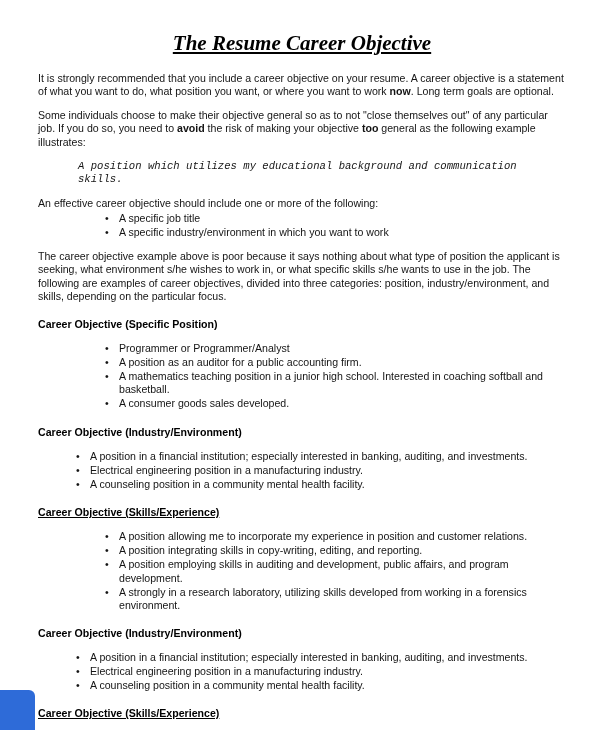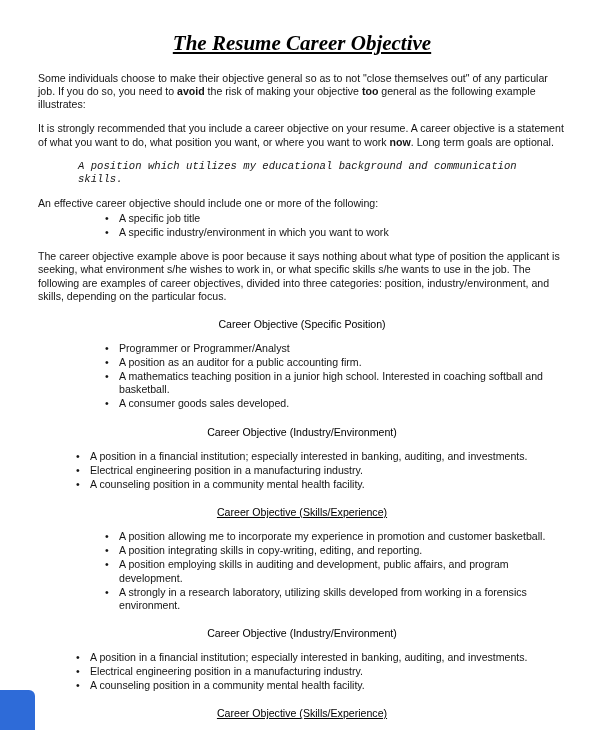--- a/index.html
+++ b/index.html
@@ -54,45 +54,44 @@
   ul.blist li::before {
     content: "\2022";
     position: absolute;
     left: 0;
     top: 0;
   }
   ul.deep li   { margin-left: 67px; }
   ul.shallow li{ margin-left: 38px; }
   h2.sec-heading {
     font-size: 10.6px;
-    font-weight: normal;
+    font-weight: bold;
     margin: 15px 0 11px 0;
     color: #000000;
-    text-align: center;
   }
   h2.sec-heading.u { text-decoration: underline; }
   .corner-watermark {
     position: absolute;
     left: 0;
     bottom: 0;
     width: 35px;
     height: 40px;
     border-top-right-radius: 6px;
   }
 </style>
 </head>
 <body>
 
 <div class="page">
 
   <h1 class="doc-title">The Resume Career Objective</h1>
 
+  <p class="para"><span>It is strongly recommended that you include a career objective on your resume.  A career objective is a statement of what you want to do, what position you want, or where you want to work </span><b>now</b><span>.  Long term goals are optional.</span></p>
+
   <p class="para"><span>Some individuals choose to make their objective general so as to not "close themselves out" of any particular job.  If you do so, you need to </span><b>avoid</b><span> the risk of making your objective </span><b>too</b><span> general as the following example illustrates:</span></p>
-
-  <p class="para"><span>It is strongly recommended that you include a career objective on your resume.  A career objective is a statement of what you want to do, what position you want, or where you want to work </span><b>now</b><span>.  Long term goals are optional.</span></p>
 
   <p class="example">A position which utilizes my educational background and communication skills.</p>
 
   <p class="para" style="margin-bottom:2px;">An effective career objective should include one or more of the following:</p>
 
   <ul class="blist deep">
     <li>A specific job title</li>
     <li>A specific industry/environment in which you want to work</li>
   </ul>
 
@@ -108,21 +107,21 @@
 
   <h2 class="sec-heading">Career Objective (Industry/Environment)</h2>
   <ul class="blist shallow">
     <li>A position in a financial institution; especially interested in banking, auditing, and investments.</li>
     <li>Electrical engineering position in a manufacturing industry.</li>
     <li>A counseling position in a community mental health facility.</li>
   </ul>
 
   <h2 class="sec-heading u">Career Objective (Skills/Experience)</h2>
   <ul class="blist deep">
-    <li>A position allowing me to incorporate my experience in promotion and customer basketball.</li>
+    <li>A position allowing me to incorporate my experience in position and customer relations.</li>
     <li>A position integrating skills in copy-writing, editing, and reporting.</li>
     <li>A position employing skills in auditing and development, public affairs, and program development.</li>
     <li>A strongly in a research laboratory, utilizing skills developed from working in a forensics environment.</li>
   </ul>
 
   <h2 class="sec-heading">Career Objective (Industry/Environment)</h2>
   <ul class="blist shallow">
     <li>A position in a financial institution; especially interested in banking, auditing, and investments.</li>
     <li>Electrical engineering position in a manufacturing industry.</li>
     <li>A counseling position in a community mental health facility.</li>

